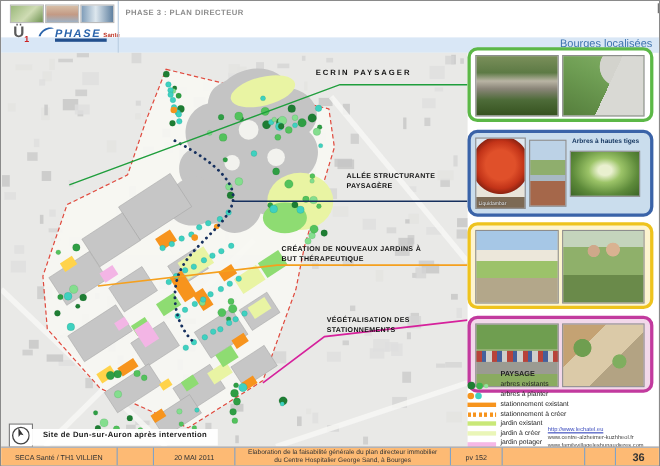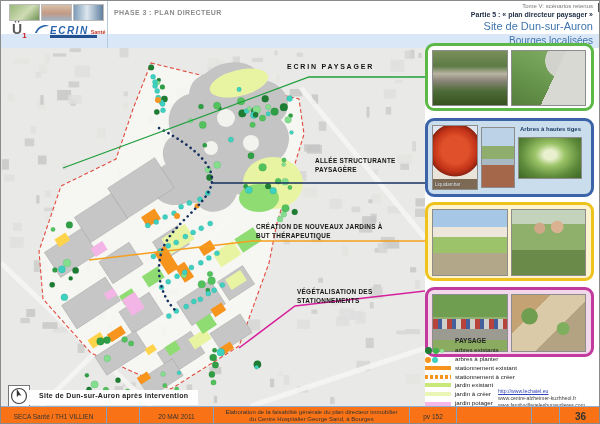--- a/index.html
+++ b/index.html
@@ -94,21 +94,21 @@
   .bar-or{background:#f7941d}
   .bar-or-d{background:repeating-linear-gradient(90deg,#f7941d 0 3px,#fff 3px 5px)}
   .bar-g1{background:#c9e878}
   .bar-g2{background:#eaf6b8}
   .bar-pk{background:#f6b8e6;height:9px}
   .lg2{line-height:1.15}
   .links{position:absolute;left:497px;top:387px;font-size:5.2px;line-height:1.3;color:#444}
   .lk-blue{color:#3344bb;text-decoration:underline}
 
   
-  .footer{position:absolute;left:0;top:405px;width:600px;height:19px;background:#f97316;
+  .footer{position:absolute;left:0;top:405px;width:600px;height:19px;background:#fdba74;
           border-top:1px solid #8fb0d4;display:flex;align-items:stretch;font-size:6.5px;color:#333;box-sizing:border-box}
   .fcell{display:flex;align-items:center;justify-content:center;border-left:1px solid #7fa2c8;box-sizing:border-box;text-align:center}
   .fcell:first-child{border-left:none}
   .fc1{width:105px}.fc2{width:33px}.fc3{width:74px}.fc4{width:196px;font-size:6px;line-height:1.2;flex-direction:column}
   .fc5{width:47px}.fc6{width:75px}.fc7{width:28px}.fc8{flex:1;font-size:10px;font-weight:bold}
 </style>
 </head>
 <body>
 
 <div class="page">
@@ -118,31 +118,26 @@
     <div class="logo-strip">
       <div class="mini mini1"></div>
       <div class="mini mini2"></div>
       <div class="mini mini3"></div>
     </div>
     <div class="logo-mark"><span>Ü</span><span class="sub">1</span></div>
     <div class="seca-logo">
       <svg class="seca-swoosh" viewBox="0 0 16 10">
         <path d="M1,9 C4,1 12,0 15,2 C9,2 4,5 3,9 Z" fill="#2a64ab"></path>
       </svg>
-      <span class="seca-brand">ECRIN</span>
+      <span class="seca-brand">PHASE</span>
       <span class="seca-suffix">Santé</span>
     </div>
     <div class="seca-underbar"></div>
     <div class="hdr-divider"></div>
     <div class="phase">PHASE 3 : PLAN DIRECTEUR</div>
-    <div class="hdr-right">
-      <div class="tome">Tome V: scénarios retenus</div>
-      <div class="partie">Partie 5 : « plan directeur paysager »</div>
-      <div class="site">Site de Dun-sur-Auron</div>
-    </div>
     <div class="actions">Bourges localisées</div>
     <div class="hdr-tick"></div>
   </div>
 
   <div class="map">
     <svg id="map-svg" width="424" height="358" viewBox="0 0 424 358">
       <rect width="424" height="358" fill="#e9e9e7"></rect>
       <g id="patches">
           <rect x="205.0" y="197.4" width="4.5" height="5.2" fill="#cbcbcb" opacity="0.8"></rect>
           <rect x="211.7" y="27.7" width="14.4" height="8.3" fill="#cbcbcb" opacity="0.8"></rect>

